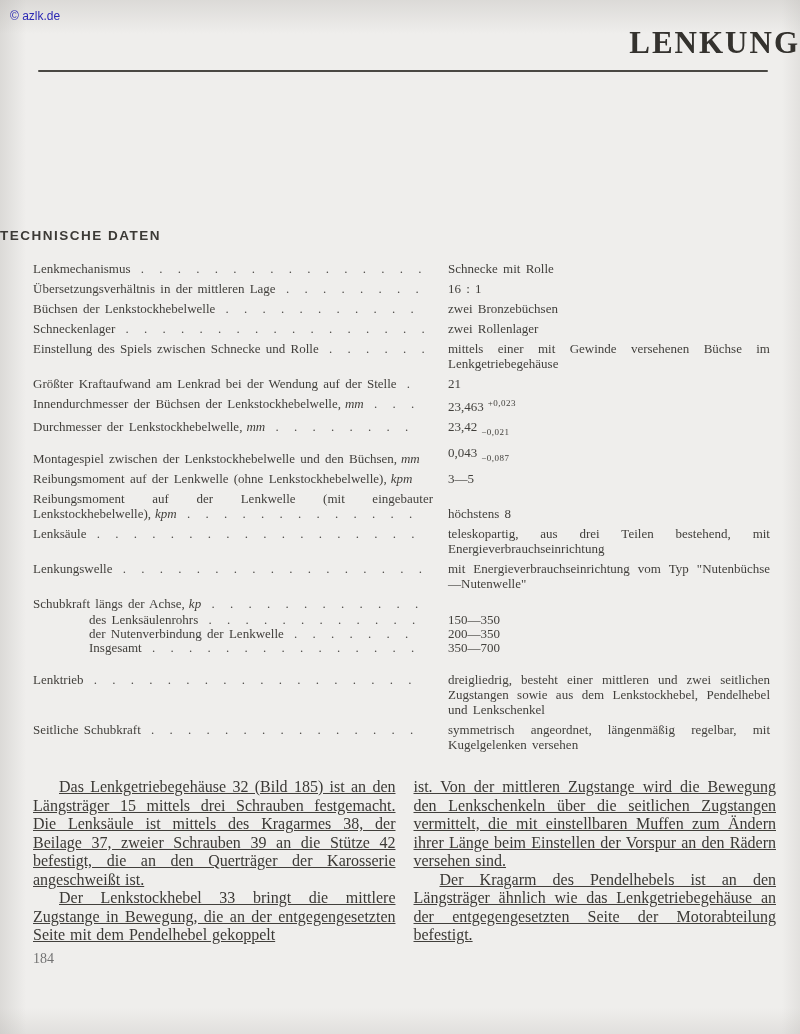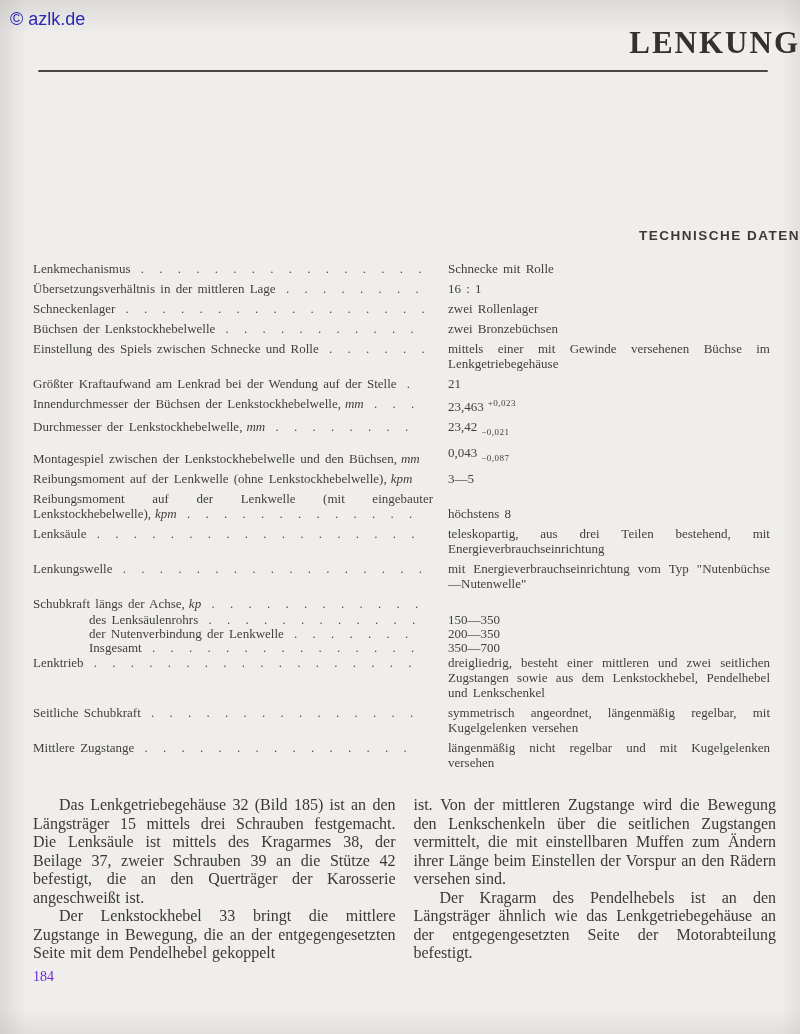--- a/index.html
+++ b/index.html
@@ -12,67 +12,67 @@
     background-color: #efeeec;
     background-image:
       linear-gradient(180deg, rgba(175,172,168,0.30) 0, rgba(0,0,0,0) 34px),
       linear-gradient(90deg, rgba(168,165,161,0.28) 0, rgba(0,0,0,0) 26px),
       linear-gradient(270deg, rgba(168,165,161,0.18) 0, rgba(0,0,0,0) 18px),
       linear-gradient(0deg, rgba(175,172,168,0.22) 0, rgba(0,0,0,0) 26px);
   }
   .watermark {
     position: absolute; top: 9px; left: 10px;
     font-family: "Liberation Sans", sans-serif;
-    font-size: 18px; color: #2b28b4;
+    font-size: 12px; color: #2b28b4;
   }
   .title {
     margin: 25px 0 0 0;
     text-align: right;
     font-size: 31px; line-height: 36px;
     font-weight: bold; letter-spacing: 2px;
     color: #34322e;
   }
   .rule {
     height: 2px; background: #4a4843;
     margin: 9px 32px 0 38px;
     border-radius: 1px;
   }
   .section-heading {
     margin: 156px 0 0 0;
-    text-align: right;
+    text-align: left;
     font-family: "Liberation Sans", sans-serif;
     font-size: 13.5px; line-height: 16px;
     font-weight: bold; letter-spacing: 1.5px;
     color: #3c3a36;
   }
   .specs { margin: 17px 30px 0 33px; font-size: 13px; line-height: 15px; }
   .row { display: flex; margin-bottom: 5px; }
   .row .lbl {
     width: 400px; box-sizing: border-box;
     overflow: hidden; text-align: justify; word-spacing: 2px;
   }
   .row .val { flex: 1; margin-left: 15px; text-align: justify; word-spacing: 2px; }
   .row.vb { align-items: flex-end; }
   .row.grp { margin-bottom: 2px; }
   .row.sub { line-height: 14px; margin-bottom: 0; }
   .row.sub .lbl { padding-left: 56px; }
-  .row.sub-last { margin-bottom: 0; }
+  .row.sub-last { margin-bottom: 17px; }
   .lbl .it { margin-left: 4px; }
   .leader { white-space: nowrap; letter-spacing: 5px; color: #524f4b; }
   .tol { font-size: 9px; margin-left: 4px; letter-spacing: 0.5px; }
   .tol.up { vertical-align: 5px; }
   .tol.dn { vertical-align: -4px; }
-  .bodycols { display: flex; gap: 18px; margin: 26px 24px 0 33px; }
+  .bodycols { display: flex; gap: 18px; margin: 26px 24px 0 33px; text-decoration: underline; }
   .col {
     flex: 1; font-size: 16px; line-height: 18.5px;
     text-align: justify; word-spacing: 1px; color: #3b3935;
   }
   .col p { margin: 0; }
   .col p.ind { text-indent: 26px; }
-  .pagenum { margin: 6px 0 0 33px; font-size: 14px; color: #6d28d9; }
+  .pagenum { margin: 6px 0 0 33px; font-size: 14px; color: #737373; }
 </style>
 </head>
 <body>
 
 <div class="watermark">© azlk.de</div>
 
 <h1 class="title">LENKUNG</h1>
 <div class="rule"></div>
 
 <h2 class="section-heading">TECHNISCHE DATEN</h2>
@@ -83,27 +83,27 @@
     <div class="lbl"><span>Lenkmechanismus</span><span class="leader"> . . . . . . . . . . . . . . . .</span></div>
     <div class="val"><span>Schnecke mit Rolle</span></div>
   </div>
 
   <div class="row">
     <div class="lbl"><span>Übersetzungsverhältnis in der mittleren Lage</span><span class="leader"> . . . . . . . .</span></div>
     <div class="val"><span>16 : 1</span></div>
   </div>
 
   <div class="row">
-    <div class="lbl"><span>Schneckenlager</span><span class="leader"> . . . . . . . . . . . . . . . . .</span></div>
-    <div class="val"><span>zwei Rollenlager</span></div>
+    <div class="lbl"><span>Büchsen der Lenkstockhebelwelle</span><span class="leader"> . . . . . . . . . . .</span></div>
+    <div class="val"><span>zwei Bronzebüchsen</span></div>
   </div>
 
   <div class="row">
-    <div class="lbl"><span>Büchsen der Lenkstockhebelwelle</span><span class="leader"> . . . . . . . . . . .</span></div>
-    <div class="val"><span>zwei Bronzebüchsen</span></div>
+    <div class="lbl"><span>Schneckenlager</span><span class="leader"> . . . . . . . . . . . . . . . . .</span></div>
+    <div class="val"><span>zwei Rollenlager</span></div>
   </div>
 
   <div class="row">
     <div class="lbl"><span>Einstellung des Spiels zwischen Schnecke und Rolle</span><span class="leader"> . . . . . .</span></div>
     <div class="val"><span>mittels einer mit Gewinde versehenen Büchse im Lenkgetriebegehäuse</span></div>
   </div>
 
   <div class="row vb">
     <div class="lbl"><span>Größter Kraftaufwand am Lenkrad bei der Wendung auf der Stelle</span><span class="leader"> .</span></div>
     <div class="val"><span>21</span></div>
@@ -167,24 +167,20 @@
   <div class="row">
     <div class="lbl"><span>Lenktrieb</span><span class="leader"> . . . . . . . . . . . . . . . . . .</span></div>
     <div class="val"><span>dreigliedrig, besteht einer mittleren und zwei seitlichen Zugstangen sowie aus dem Lenkstockhebel, Pendelhebel und Lenkschenkel</span></div>
   </div>
 
   <div class="row">
     <div class="lbl"><span>Seitliche Schubkraft</span><span class="leader"> . . . . . . . . . . . . . . .</span></div>
     <div class="val"><span>symmetrisch angeordnet, längenmäßig regelbar, mit Kugelgelenken versehen</span></div>
   </div>
 
-  <div class="row">
-    <div class="lbl"><span>Mittlere Zugstange</span><span class="leader"> . . . . . . . . . . . . . . .</span></div>
-    <div class="val"><span>längenmäßig nicht regelbar und mit Kugelgelenken versehen</span></div>
-  </div>
 
 </div>
 
 <div class="bodycols">
   <div class="col">
     <p class="ind">Das Lenkgetriebegehäuse 32 (Bild 185) ist an den Längsträger 15 mittels drei Schrauben festgemacht. Die Lenksäule ist mittels des Kragarmes 38, der Beilage 37, zweier Schrauben 39 an die Stütze 42 befestigt, die an den Querträger der Karosserie angeschweißt ist.</p>
     <p class="ind">Der Lenkstockhebel 33 bringt die mittlere Zugstange in Bewegung, die an der entgegengesetzten Seite mit dem Pendelhebel gekoppelt</p>
   </div>
   <div class="col">
     <p>ist. Von der mittleren Zugstange wird die Bewegung den Lenkschenkeln über die seitlichen Zugstangen vermittelt, die mit einstellbaren Muffen zum Ändern ihrer Länge beim Einstellen der Vorspur an den Rädern versehen sind.</p>

